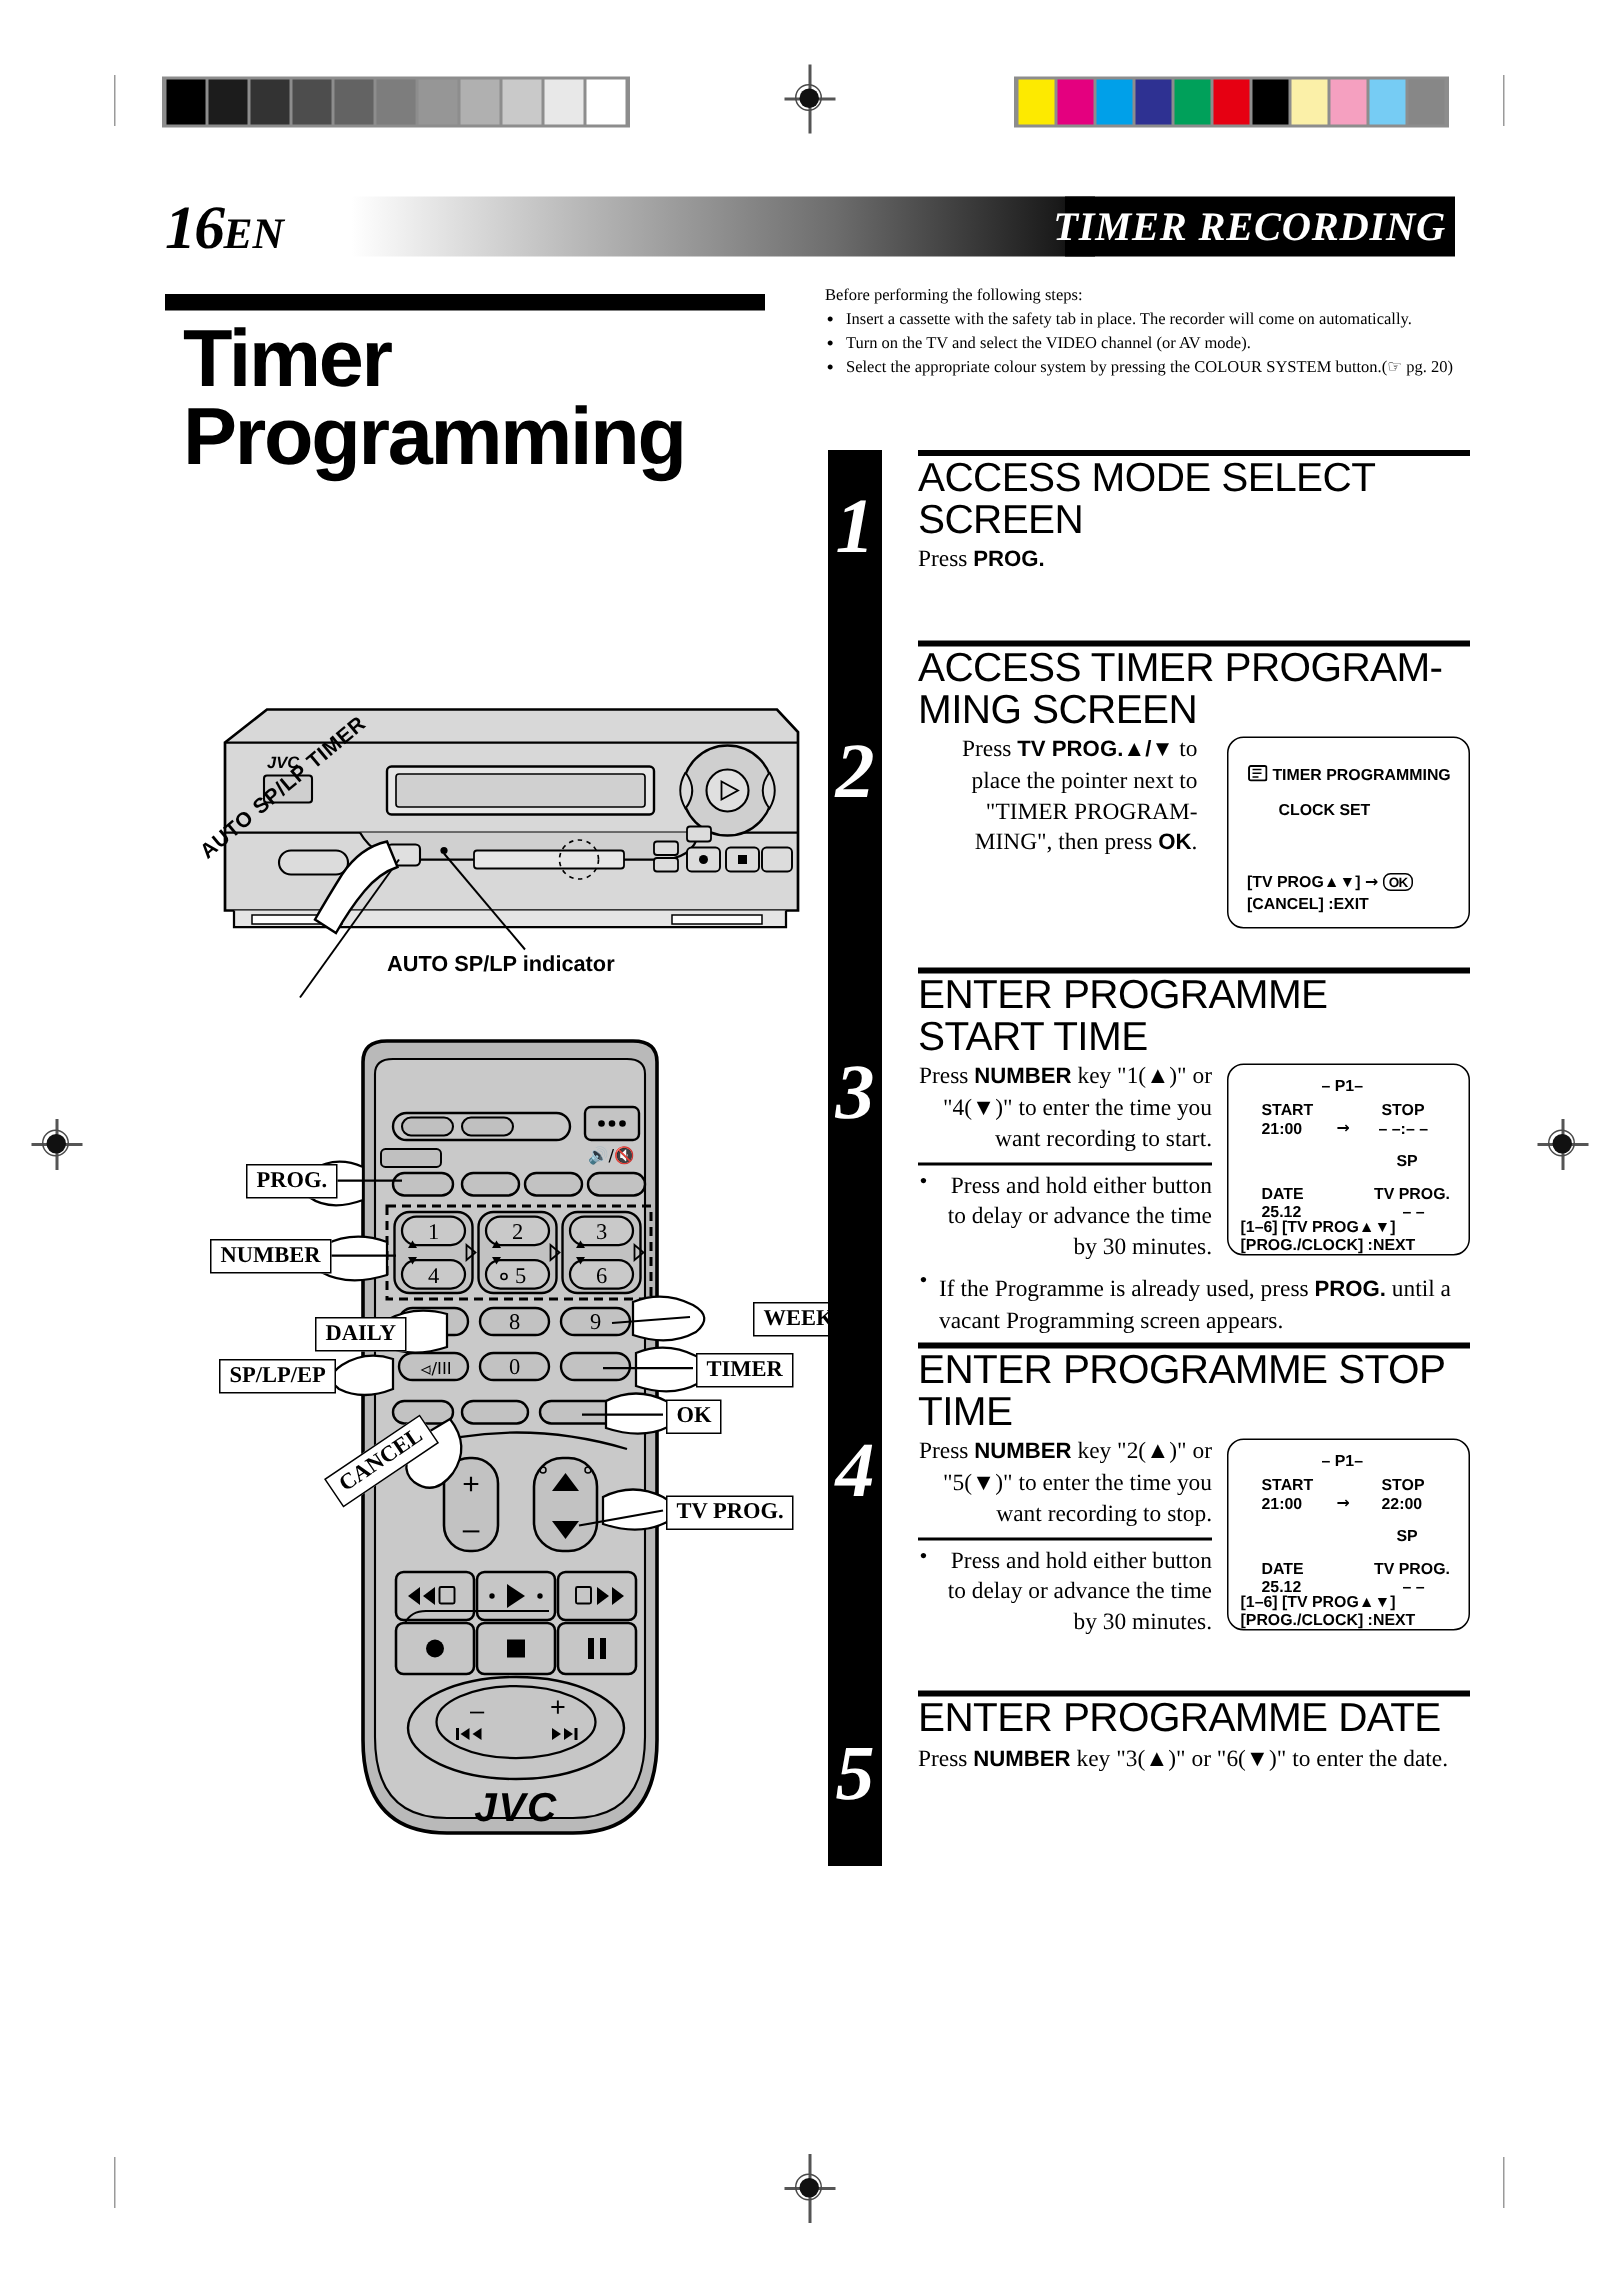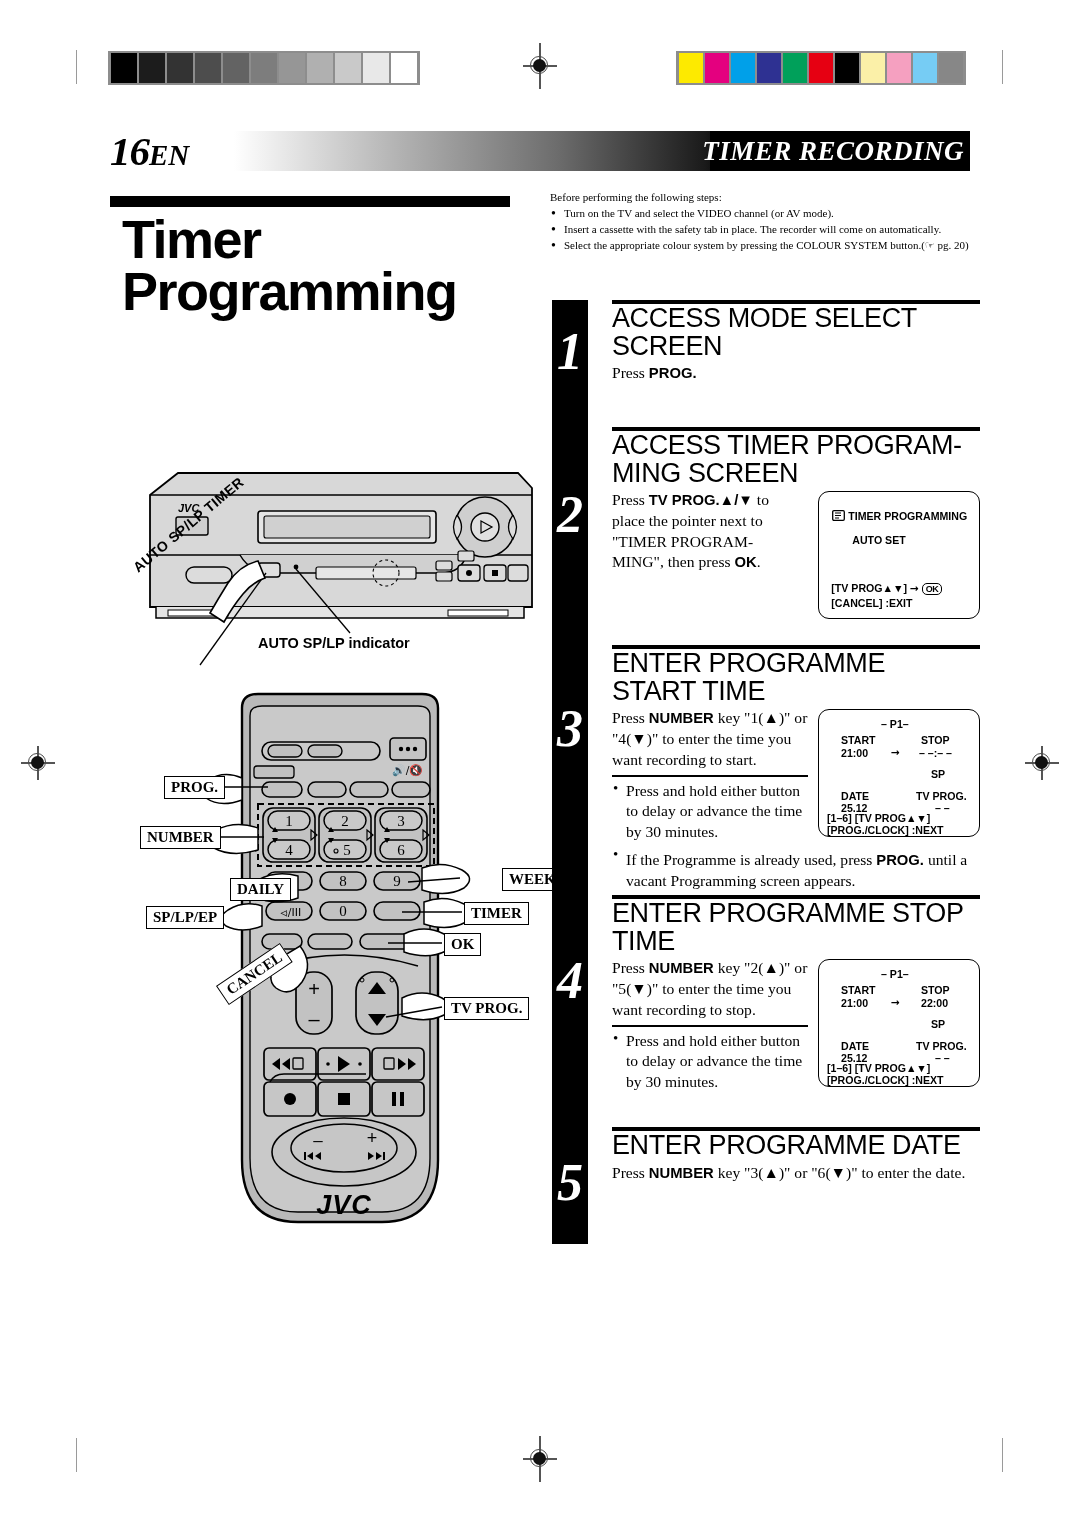--- a/index.html
+++ b/index.html
@@ -70,21 +70,21 @@
   .step{position:relative;padding-left:60px;}
   .step .rule{position:absolute;left:60px;right:0;top:0;height:4px;background:#000;}
   .step h2{margin:0;padding-top:5px;font-family:"Liberation Sans",sans-serif;
       font-weight:normal;font-size:27px;line-height:1.02;letter-spacing:-.4px;}
   .step .num{position:absolute;left:0px;width:36px;text-align:center;color:#fff;
       font-family:"Liberation Serif",serif;font-style:italic;font-weight:bold;
       font-size:52px;line-height:1;}
   .body{font-size:15.6px;line-height:1.33;padding-top:3px;}
   .body b{font-family:"Liberation Sans",sans-serif;font-weight:bold;font-size:14.8px;}
   .twocol{display:flex;gap:10px;}
-  .twocol .txt{width:196px;}
+  .twocol .txt{width:196px;text-align:right;}
   .hr-thin{height:1.3px;background:#000;margin:5px 0 4px 0;width:196px;}
   .blt{position:relative;padding-left:14px;margin-top:2px;}
   .blt:before{content:"\2022";position:absolute;left:1px;top:-2px;font-size:15px;}
 
   
   .osd{width:170px;height:128px;border:1.6px solid #000;border-radius:11px;
        background:#fff;position:relative;
        font-family:"Liberation Sans",sans-serif;font-weight:bold;font-size:10.6px;
        box-sizing:border-box;}
   .osd .r{position:absolute;}
@@ -379,35 +379,35 @@
         <line x1="60" y1="147" x2="114" y2="147"></line>
         <line x1="310" y1="188" x2="258" y2="192"></line>
         <line x1="312" y1="222" x2="252" y2="222"></line>
         <line x1="292" y1="253" x2="238" y2="253"></line>
         <line x1="292" y1="317" x2="236" y2="327"></line>
       </g>
     </svg>
 
     <div class="cbox" style="left:14px;top:86px;">PROG.</div>
     <div class="cbox" style="left:-10px;top:136px;">NUMBER</div>
-    <div class="cbox" style="left:80px;top:188px;">DAILY</div>
+    <div class="cbox" style="left:60px;top:188px;">DAILY</div>
     <div class="cbox" style="left:-4px;top:216px;">SP/LP/EP</div>
     <div class="cbox rot" style="left:66px;top:296px;">CANCEL</div>
     <div class="cbox" style="left:312px;top:178px;margin-left:40px;">WEEKLY</div>
     <div class="cbox" style="left:314px;top:212px;">TIMER</div>
     <div class="cbox" style="left:294px;top:243px;">OK</div>
     <div class="cbox" style="left:294px;top:307px;">TV PROG.</div>
   </div>
 
   <div class="rcol">
     <p class="intro">Before performing the following steps:</p>
     <div class="intro">
       <ul>
+        <li><span>Insert a cassette with the safety tab in place. The recorder will come on automatically.</span></li>
         <li><span>Turn on the TV and select the VIDEO channel (or AV mode).</span></li>
-        <li><span>Insert a cassette with the safety tab in place. The recorder will come on automatically.</span></li>
         <li><span>Select the appropriate colour system by pressing the COLOUR SYSTEM button.(☞ pg. 20)</span></li>
       </ul>
     </div>
   </div>
 
   <div class="steps">
     <div class="stepbar" style="height:944px;"></div>
 
     <div class="step" style="height:127px;">
       <div class="rule"></div>
@@ -426,21 +426,21 @@
         <div class="osd" style="margin-top:4px;margin-left:10px;">
           <div class="r" style="left:13px;top:18px;">
             <span style="display:inline-block;vertical-align:-1px;">
               <svg width="13" height="11" viewBox="0 0 13 11">
                   <rect x="0.7" y="0.7" width="11.6" height="9.6" rx="1.2" fill="#fff" stroke="#000" stroke-width="1.3"></rect>
                   <path d="M3 3 h6 M3 5.5 h6 M3 8 h4" stroke="#000" stroke-width="1.1"></path>
                 </svg>
             </span>
             <span>TIMER PROGRAMMING</span>
           </div>
-          <div class="r" style="left:33px;top:42px;">AUTO SET</div>
+          <div class="r" style="left:33px;top:42px;">CLOCK SET</div>
           <div class="r" style="left:12px;top:90px;">
             <span>[TV PROG▲▼]</span>
             <span class="arrowglyph">→</span>
             <span class="okbox">OK</span>
           </div>
           <div class="r" style="left:12px;top:105px;">[CANCEL] :EXIT</div>
         </div>
       </div>
     </div>
 

